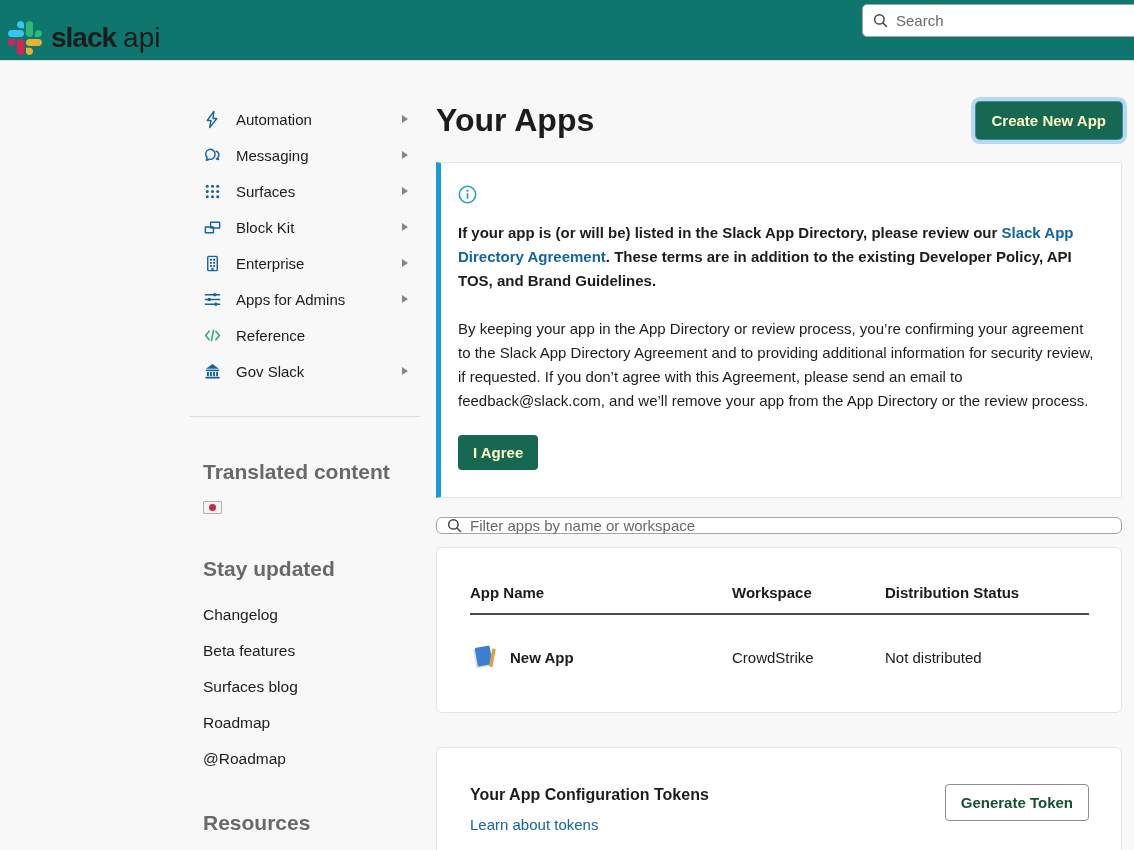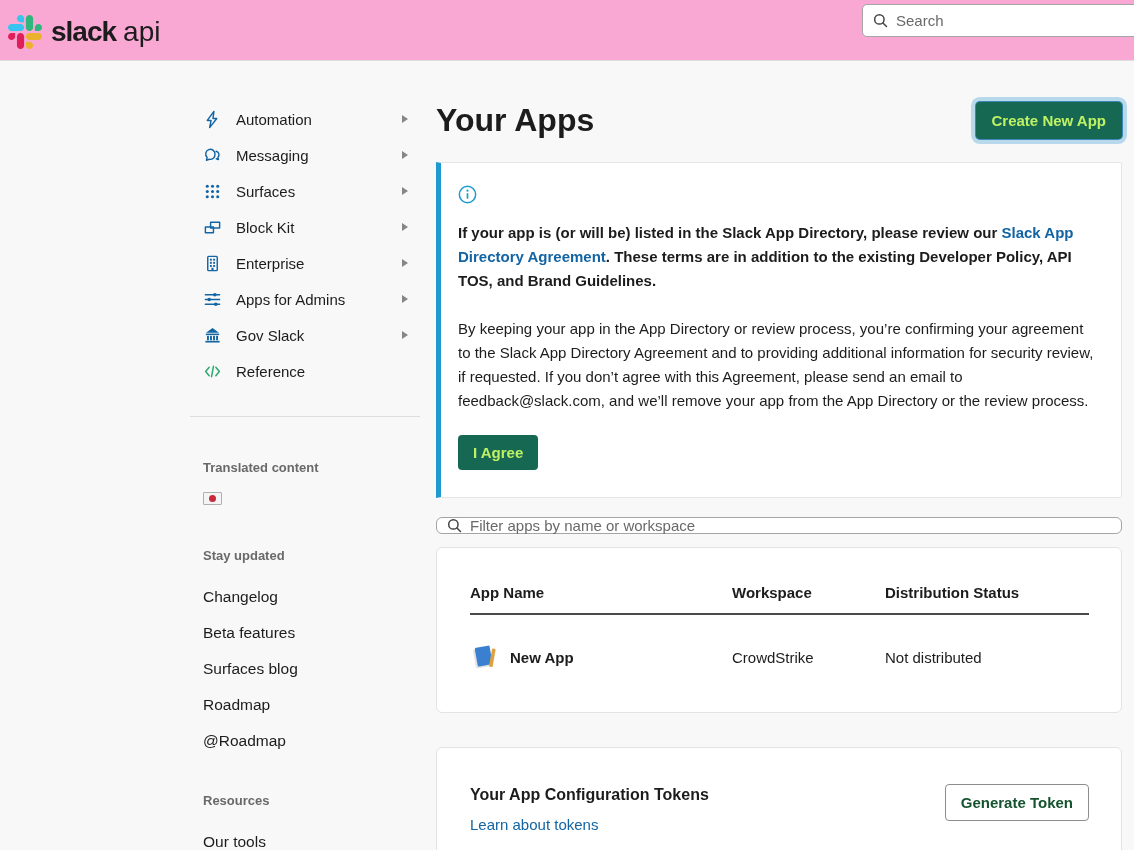--- a/index.html
+++ b/index.html
@@ -4,23 +4,23 @@
 <style>
   * { box-sizing: border-box; margin: 0; padding: 0; }
   html, body { width: 1134px; height: 850px; overflow: hidden; }
   body {
     font-family: "Liberation Sans", sans-serif;
     background: #f8f8f8;
     color: #1d1c1d;
   }
   
   .header {
-    position: relative; height: 61px; background: #f9a8d4;
-    border-bottom: 1px solid #ddd; padding: 4px 0 0 8px;
-    display: flex; align-items: center;
+    position: relative; height: 61px; background: #0f766e;
+    border-bottom: 1px solid #ddd; padding: 21px 0 0 8px;
+    display: flex; align-items: flex-start;
   }
   .logo { display: flex; align-items: center; gap: 9px; cursor: pointer; }
   .logo-word { font-size: 28px; font-weight: 800; letter-spacing: -1px; }
   .logo-suffix { font-size: 28px; font-weight: 300; letter-spacing: 0; margin-left: 7px; }
   .search-box {
     position: absolute; left: 862px; top: 4px; width: 330px; height: 33px;
     background: #fff; border: 1px solid #a5a5a5; border-radius: 5px;
     display: flex; align-items: center; padding: 0 10px; gap: 8px;
   }
   .search-box input {
@@ -37,37 +37,37 @@
     display: flex; align-items: center; height: 36px; padding-left: 13px;
     position: relative; cursor: pointer;
   }
   .nav-item .nav-ico { width: 19px; height: 19px; flex: none; display: flex; align-items: center; justify-content: center; }
   .nav-item .nav-label { margin-left: 14px; font-size: 15px; font-weight: 400; }
   .chevron {
     position: absolute; right: 12px; width: 0; height: 0;
     border-left: 6px solid #868686; border-top: 4.5px solid transparent; border-bottom: 4.5px solid transparent;
   }
   .side-divider { border: none; border-top: 1px solid #ddd; margin-top: 27px; }
-  .side-heading { color: #696969; font-size: 13px; font-weight: 700; margin: 43px 0 0 13px; }
+  .side-heading { color: #696969; font-size: 21px; font-weight: 700; margin: 43px 0 0 13px; }
   .flag {
     width: 19px; height: 13px; margin: 17px 0 0 13px; background: #f4f4f4;
     border: 1px solid #b0b0b0; border-radius: 1px; position: relative; display: block; cursor: pointer;
   }
   .flag::after {
     content: ""; position: absolute; left: 50%; top: 50%; width: 7px; height: 7px;
     margin: -3.5px 0 0 -3.5px; border-radius: 50%; background: #c92a3b;
   }
   .side-links { margin-top: 7px; }
   .side-link { display: block; font-size: 15.5px; color: #1d1c1d; text-decoration: none; margin: 0 0 0 13px; padding-top: 17px; line-height: 19px; cursor: pointer; }
   
   .title-row { display: flex; justify-content: space-between; align-items: center; }
   .page-title { font-size: 32px; font-weight: 800; line-height: 38px; }
   .btn { font-family: "Liberation Sans", sans-serif; cursor: pointer; }
   .btn-green {
-    background: #166852; color: #bef264; font-size: 15px; font-weight: 700;
+    background: #166852; color: #fef9c3; font-size: 15px; font-weight: 700;
     border: none; border-radius: 4px; padding: 10px 16px;
   }
   .btn-create { box-shadow: 0 0 0 1px #3d87b8, 0 0 0 5px #b7d9eb; }
   .notice {
     margin-top: 23px; background: #fff; border: 1px solid #e6e6e6;
     border-left: 5px solid #1d9bd1; border-radius: 0 2px 2px 0;
     padding: 19px 22px 27px 17px; display: flex; gap: 13px; flex-direction: column;
   }
   .notice-ico { flex: none; margin-top: 3px; }
   .notice-body { flex: 1; }
@@ -219,43 +219,43 @@
               <circle cx="13.5" cy="15" r="1.9"></circle>
             </g>
           </svg>
       </span>
       <span class="nav-label">Apps for Admins</span>
       <span class="chevron"></span>
     </div>
 
     <div class="nav-item">
       <span class="nav-ico">
+        <svg width="19" height="19" viewBox="0 0 20 20" fill="none" stroke="#2bab71" stroke-width="1.6" stroke-linecap="round" stroke-linejoin="round">
+            <polyline points="6.5,5.5 2.8,10 6.5,14.5"></polyline>
+            <polyline points="13.5,5.5 17.2,10 13.5,14.5"></polyline>
+            <line x1="11" y1="4.5" x2="9" y2="15.5"></line>
+          </svg>
+      </span>
+      <span class="nav-label">Reference</span>
+    </div>
+
+    <div class="nav-item">
+      <span class="nav-ico">
         <svg width="19" height="19" viewBox="0 0 20 20" fill="#1264a3">
             <path d="M10 2.2 3.2 7h13.6z"></path>
             <rect x="3" y="8" width="14" height="1.6"></rect>
             <rect x="4.2" y="10.4" width="2" height="4.6"></rect>
             <rect x="7.4" y="10.4" width="2" height="4.6"></rect>
             <rect x="10.6" y="10.4" width="2" height="4.6"></rect>
             <rect x="13.8" y="10.4" width="2" height="4.6"></rect>
             <rect x="2.5" y="15.6" width="15" height="1.8"></rect>
           </svg>
       </span>
       <span class="nav-label">Gov Slack</span>
       <span class="chevron"></span>
-    </div>
-
-    <div class="nav-item">
-      <span class="nav-ico">
-        <svg width="19" height="19" viewBox="0 0 20 20" fill="none" stroke="#2bab71" stroke-width="1.6" stroke-linecap="round" stroke-linejoin="round">
-            <polyline points="6.5,5.5 2.8,10 6.5,14.5"></polyline>
-            <polyline points="13.5,5.5 17.2,10 13.5,14.5"></polyline>
-            <line x1="11" y1="4.5" x2="9" y2="15.5"></line>
-          </svg>
-      </span>
-      <span class="nav-label">Reference</span>
     </div>
 
     <hr class="side-divider">
 
     <div class="side-heading">Translated content</div>
     <a class="flag"></a>
 
     <div class="side-heading">Stay updated</div>
     <div class="side-links">
       <a class="side-link">Changelog</a>

